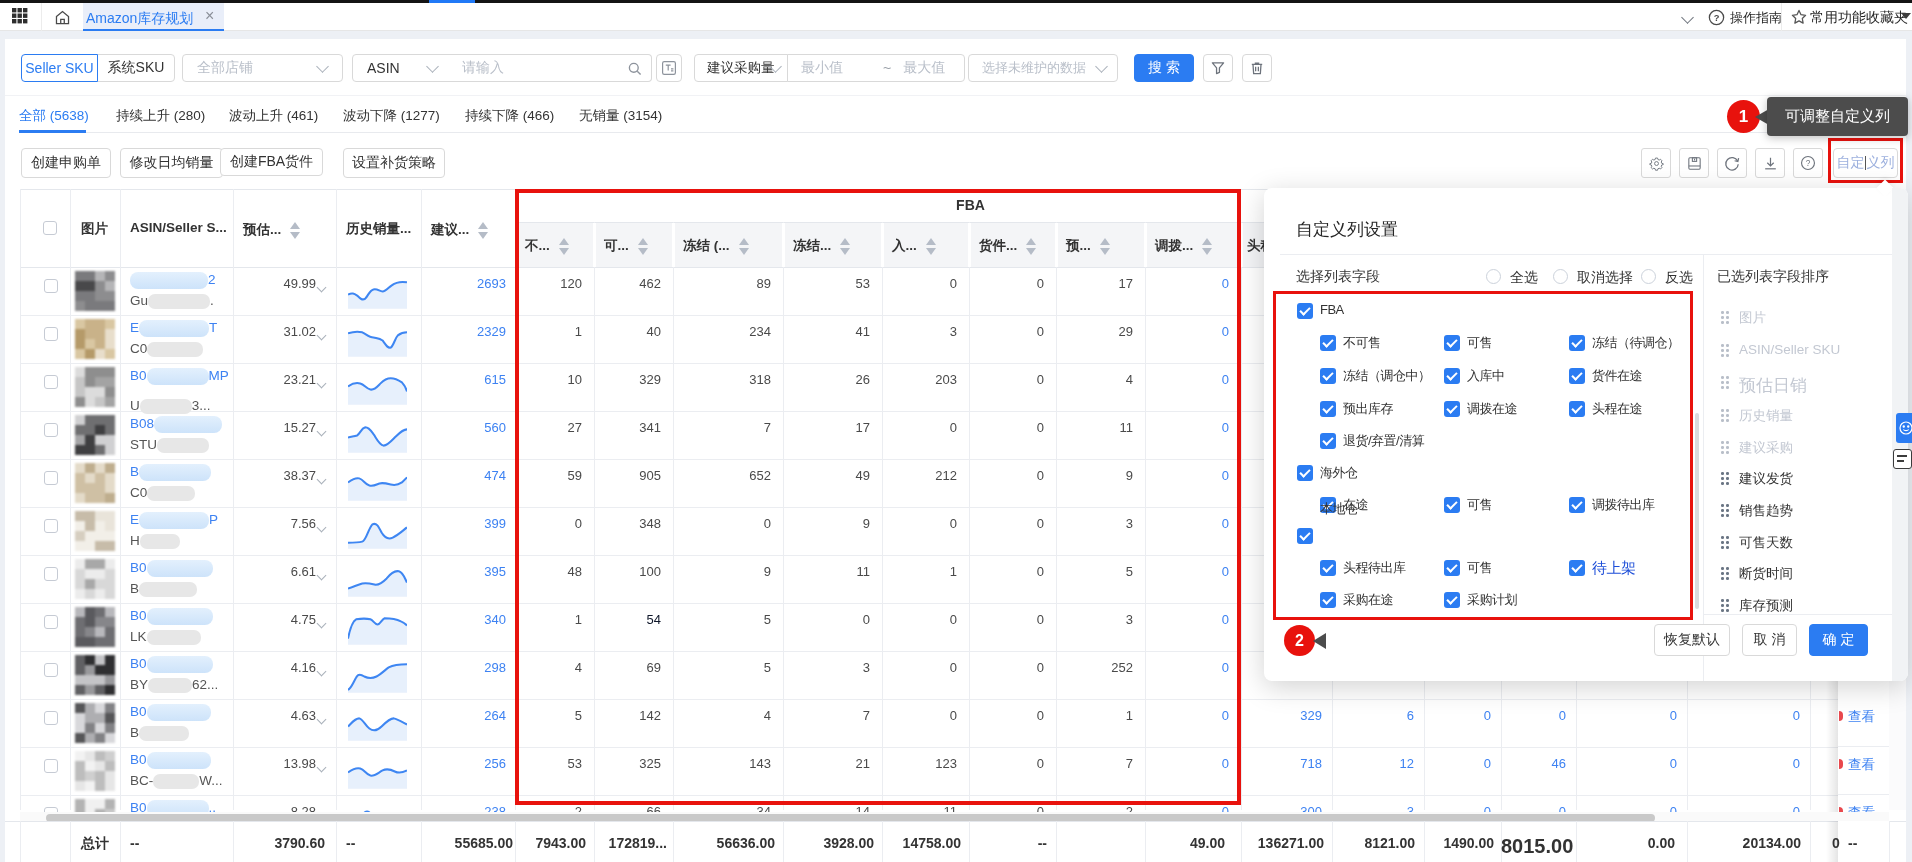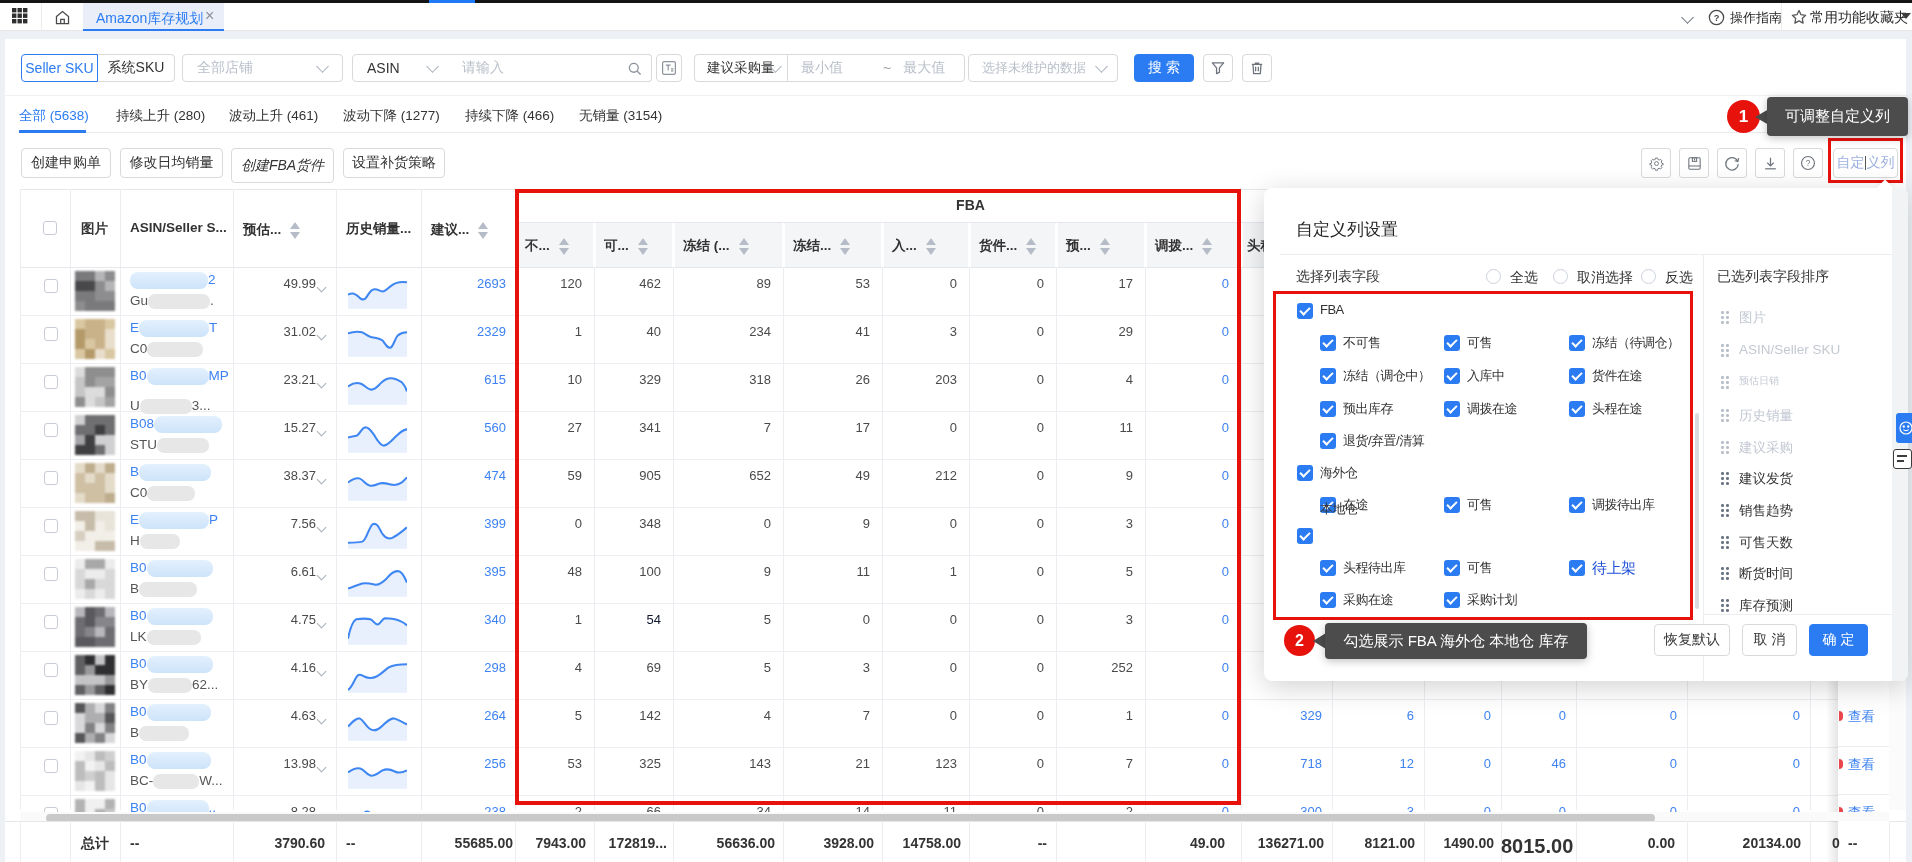--- a/index.html
+++ b/index.html
@@ -55,21 +55,21 @@
         <rect x="11.0" y="11.0" width="4.4" height="4.4"></rect>
       </g>
     </svg>
 <div class="abs" style="left:41px;top:3px;width:1px;height:28px;background:#ececec;"></div>
 <svg class="abs" style="left:54px;top:9px" width="17" height="17" viewBox="0 0 24 24" fill="none" stroke="#4a4a4a" stroke-width="1.8">
 <path d="M3.5 10.5 L12 3.5 L20.5 10.5 V20.5 H3.5 Z"></path>
       <path d="M9.5 20.5 V14.5 H14.5 V20.5"></path>
     </svg>
 <div class="abs" style="left:83px;top:3px;width:141px;height:28px;background:#e9eef9;"></div>
 <div class="abs" style="left:83px;top:28.5px;width:141px;height:2.5px;background:#2b7cf2;"></div>
-<div class="abs" style="left:96px;top:9.5px;font-size:14px;color:#2b7cf2;white-space:nowrap;">Amazon库存规划</div>
+<div class="abs" style="left:86px;top:9.5px;font-size:14px;color:#2b7cf2;white-space:nowrap;">Amazon库存规划</div>
 <div class="abs" style="left:205px;top:7px;font-size:16px;color:#8a8f98;">×</div>
 <div class="abs" style="left:1683px;top:10px;"><span class="chev" style="border-color:#6d737c;"></span></div>
 <svg class="abs" style="left:1708px;top:9px" width="17" height="17" viewBox="0 0 20 20" fill="none">
 <circle cx="10" cy="10" r="8.4" stroke="#4a4a4a" stroke-width="1.5"></circle>
 <text x="10" y="14" font-size="11" fill="#4a4a4a" text-anchor="middle" font-weight="bold">?</text>
     </svg>
 <div class="abs" style="left:1730px;top:9px;font-size:13px;color:#262626;white-space:nowrap;">操作指南</div>
 <div class="abs" style="left:1781px;top:3px;width:1px;height:28px;background:#ececec;"></div>
 <svg class="abs" style="left:1790px;top:8px" width="18" height="18" viewBox="0 0 24 24" fill="none" stroke="#555" stroke-width="1.7">
 <path d="M12 3.2 L14.7 8.9 L20.8 9.7 L16.4 14 L17.5 20.2 L12 17.2 L6.5 20.2 L7.6 14 L3.2 9.7 L9.3 8.9 Z" stroke-linejoin="round"></path>
@@ -129,21 +129,21 @@
 <div class="abs" style="left:20px;top:132px;width:1872px;height:1px;background:#e8eaee;"></div>
 <div class="abs" style="left:19px;top:107px;font-size:13.5px;color:#2b7cf2;white-space:nowrap;">全部 (5638)</div>
 <div class="abs" style="left:116px;top:107px;font-size:13.5px;color:#333;white-space:nowrap;">持续上升 (280)</div>
 <div class="abs" style="left:229px;top:107px;font-size:13.5px;color:#333;white-space:nowrap;">波动上升 (461)</div>
 <div class="abs" style="left:343px;top:107px;font-size:13.5px;color:#333;white-space:nowrap;">波动下降 (1277)</div>
 <div class="abs" style="left:465px;top:107px;font-size:13.5px;color:#333;white-space:nowrap;">持续下降 (466)</div>
 <div class="abs" style="left:579px;top:107px;font-size:13.5px;color:#333;white-space:nowrap;">无销量 (3154)</div>
 <div class="abs" style="left:19px;top:130px;width:67px;height:2.5px;background:#2b7cf2;"></div>
 <div class="btn" style="left:21px;top:148px;width:90px;height:30px;">创建申购单</div>
 <div class="btn" style="left:120px;top:148px;width:103px;height:30px;">修改日均销量</div>
-<div class="btn" style="left:231px;top:148px;width:103px;height:35px;font-style:italic;">创建FBA货件</div>
+<div class="btn" style="left:220px;top:148px;width:103px;height:28px;">创建FBA货件</div>
 <div class="btn" style="left:343px;top:148px;width:102px;height:30px;">设置补货策略</div>
 <div class="btn" style="left:1641px;top:148px;width:30px;height:30px;border-radius:3px;">
       <svg width="17" height="17" viewBox="0 0 24 24" style="fill:none;stroke:#6d737c;stroke-width:1.5">
 <path d="M10.3 3 H13.7 L14.3 5.4 L16.4 6.3 L18.5 5 L20.9 7.4 L19.7 9.5 L20.5 11.6 L23 12.2 V13.8 H23 L20.5 14.4 L19.7 16.5 L20.9 18.6 L18.5 21 L16.4 19.7 L14.3 20.6 L13.7 23 H10.3 L9.7 20.6 L7.6 19.7 L5.5 21 L3.1 18.6 L4.3 16.5 L3.5 14.4 L1 13.8 V12.2 L3.5 11.6 L4.3 9.5 L3.1 7.4 L5.5 5 L7.6 6.3 L9.7 5.4 Z" transform="scale(0.86) translate(2,2)"></path>
 <circle cx="12" cy="12" r="3.2" transform="scale(0.86) translate(2,2)"></circle>
       </svg>
     </div>
 <div class="btn" style="left:1679px;top:148px;width:30px;height:30px;border-radius:3px;">
       <svg width="17" height="17" viewBox="0 0 24 24" style="fill:none;stroke:#6d737c;stroke-width:1.5">
 <rect x="4" y="4" width="16" height="16" rx="1.5"></rect>
@@ -826,21 +826,21 @@
     </div>
 <div class="abs" style="left:1739px;top:342px;font-size:13.5px;color:#c3c8d2;z-index:11;">ASIN/Seller SKU</div>
 <div class="handle" style="left:1721px;top:376px;z-index:11;">
       <i style="left:0px;top:0px;"></i>
       <i style="left:5px;top:0px;"></i>
       <i style="left:0px;top:5px;"></i>
       <i style="left:5px;top:5px;"></i>
       <i style="left:0px;top:10px;"></i>
       <i style="left:5px;top:10px;"></i>
     </div>
-<div class="abs" style="left:1739px;top:374px;font-size:10px;color:#c3c8d2;z-index:11;">预估日销</div>
+<div class="abs" style="left:1739px;top:374px;font-size:17px;color:#c3c8d2;z-index:11;">预估日销</div>
 <div class="handle" style="left:1721px;top:409px;z-index:11;">
       <i style="left:0px;top:0px;"></i>
       <i style="left:5px;top:0px;"></i>
       <i style="left:0px;top:5px;"></i>
       <i style="left:5px;top:5px;"></i>
       <i style="left:0px;top:10px;"></i>
       <i style="left:5px;top:10px;"></i>
     </div>
 <div class="abs" style="left:1739px;top:407px;font-size:13.5px;color:#c3c8d2;z-index:11;">历史销量</div>
 <div class="handle" style="left:1721px;top:441px;z-index:11;">
@@ -897,21 +897,20 @@
       <i style="left:5px;top:10px;"></i>
     </div>
 <div class="abs" style="left:1739px;top:597px;font-size:13.5px;color:#333;z-index:11;">库存预测</div>
 <div class="btn" style="left:1654px;top:624px;width:76px;height:32px;z-index:11;">恢复默认</div>
 <div class="btn" style="left:1742px;top:624px;width:55px;height:32px;z-index:11;">取 消</div>
 <div class="btn" style="left:1809px;top:624px;width:59px;height:32px;background:#2b7cf2;border-color:#2b7cf2;color:#fff;z-index:11;">确 定</div>
 <div class="abs" style="left:1704px;top:614px;width:188px;height:1px;background:#ebedf1;z-index:11;"></div>
 <div class="abs" style="left:1694.5px;top:413px;width:4.5px;height:196px;border-radius:3px;background:#d9dbde;z-index:11;"></div>
 <div class="redc" style="left:1284px;top:625px;width:31px;height:31px;font-size:16px;z-index:14;">2</div>
 <div class="abs" style="left:1313px;top:633px;width:0;height:0;border-top:8px solid transparent;border-bottom:8px solid transparent;border-right:13px solid #4c4c4c;z-index:14;"></div>
-<div class="tip" style="left:1325px;top:623px;width:262px;height:36px;z-index:14;">勾选展示 FBA 海外仓 本地仓 库存</div>
 <div class="abs" style="left:1892px;top:188px;width:16px;height:493px;background:#f1f3f5;border-radius:0 8px 8px 0;z-index:12;"></div>
 <div class="abs" style="left:1896px;top:413px;width:16px;height:30px;background:#2b7cf2;border-radius:3px 0 0 3px;z-index:20;">
 <svg style="position:absolute;left:1px;top:6px" width="18" height="18" viewBox="0 0 24 24" fill="none" stroke="#fff" stroke-width="1.6">
 <circle cx="12" cy="12" r="8"></circle>
         <circle cx="9" cy="10" r="0.8" fill="#fff"></circle>
         <circle cx="15" cy="10" r="0.8" fill="#fff"></circle>
 <path d="M8.5 14 C10 16,14 16,15.5 14"></path>
       </svg>
     </div>
 <div class="abs" style="left:1893px;top:449px;width:19px;height:20px;background:#fff;border:1.6px solid #3c3c3c;border-radius:3px;z-index:20;">

